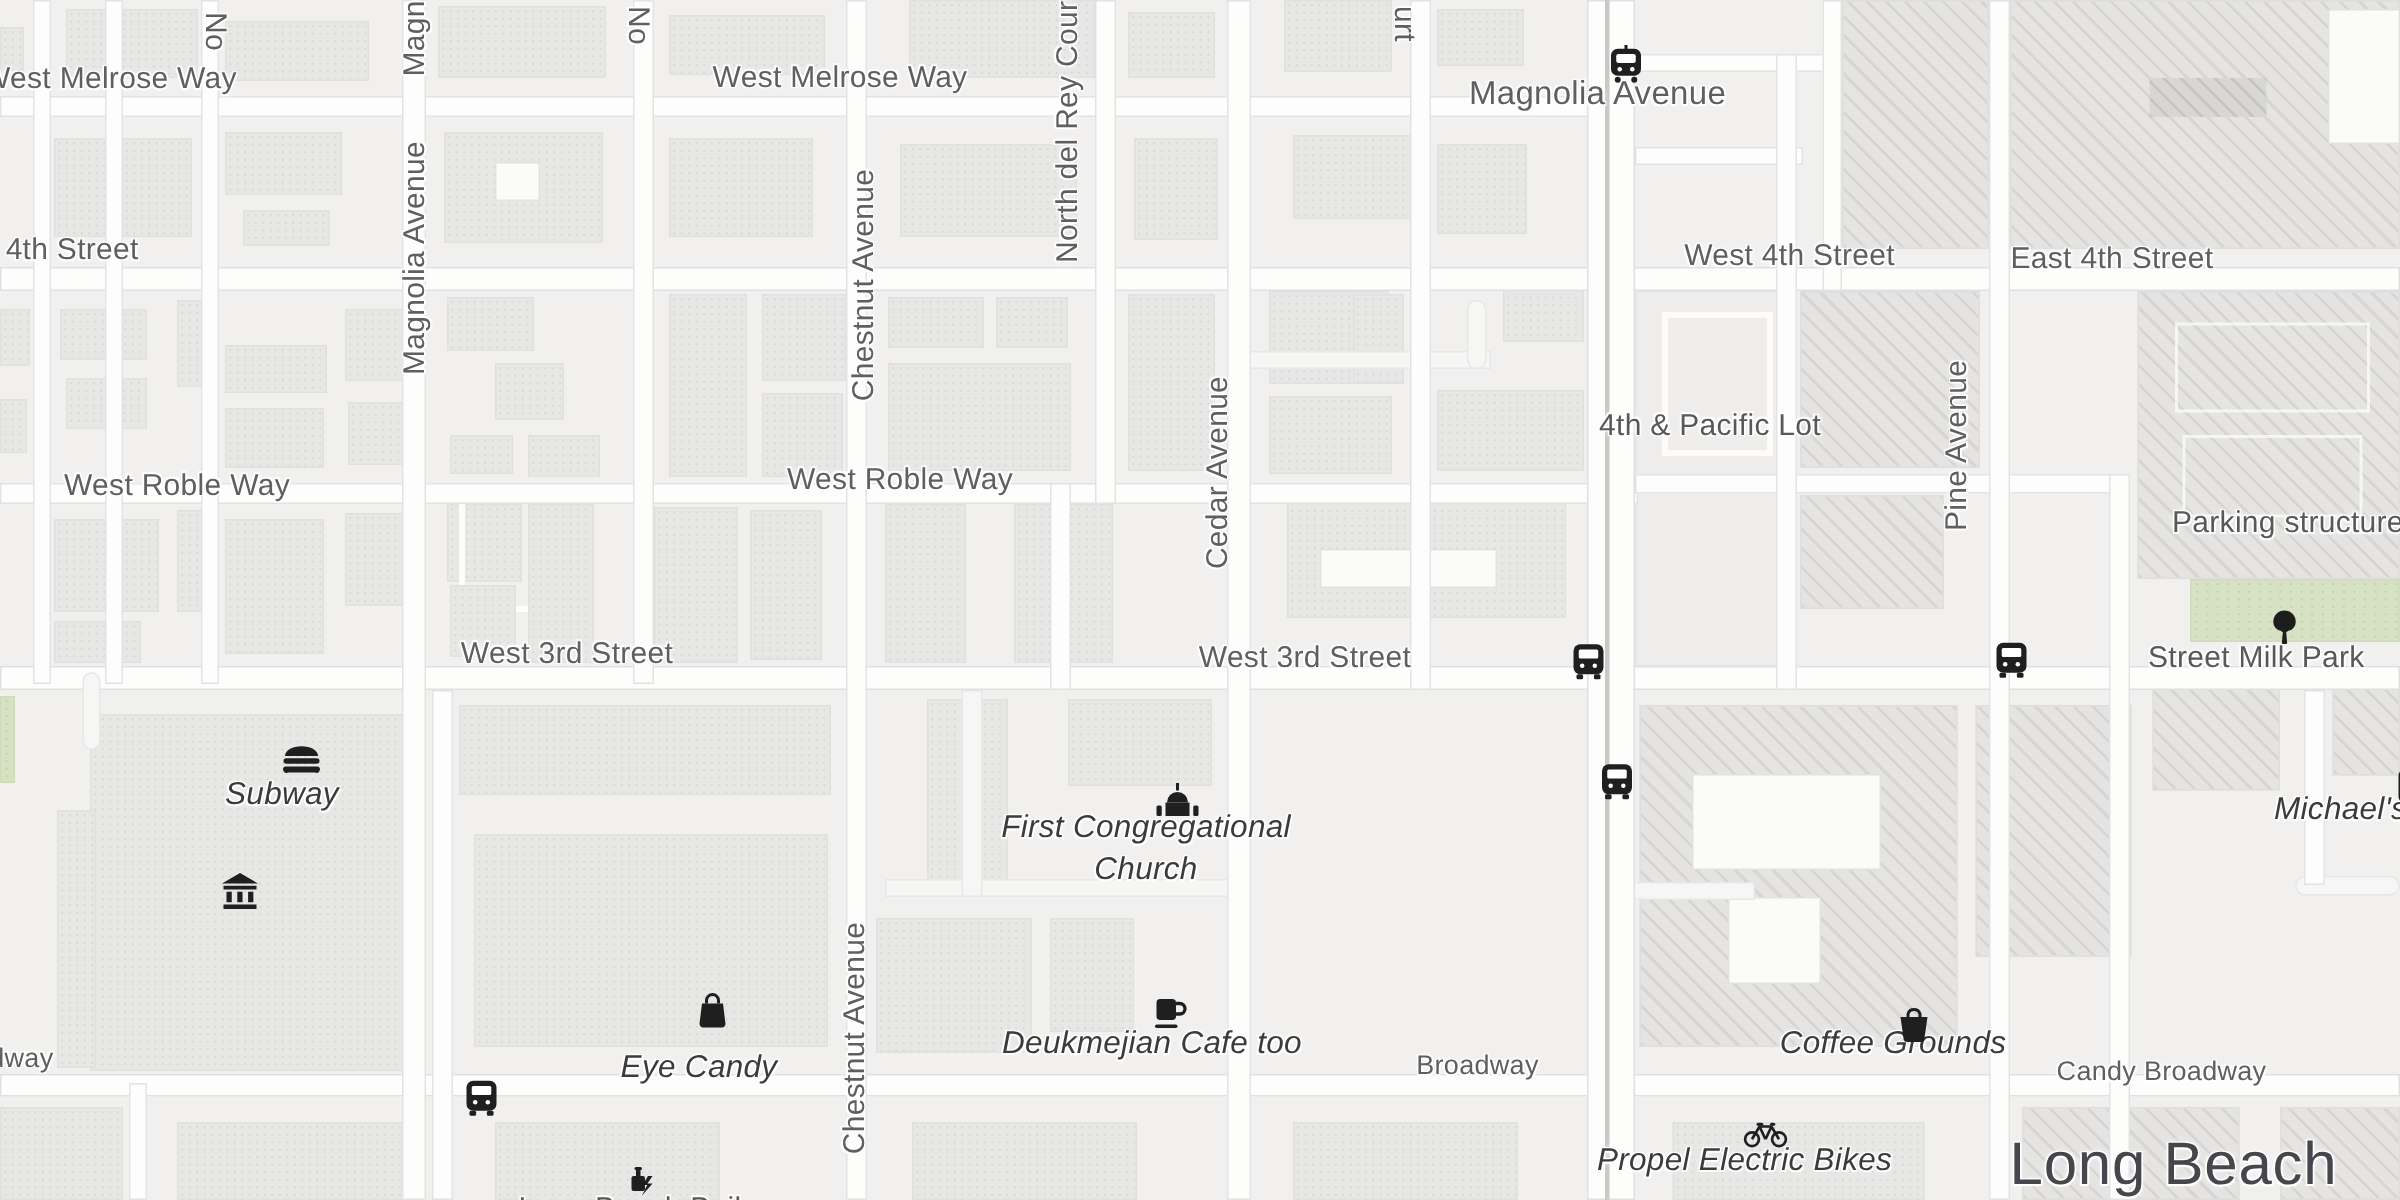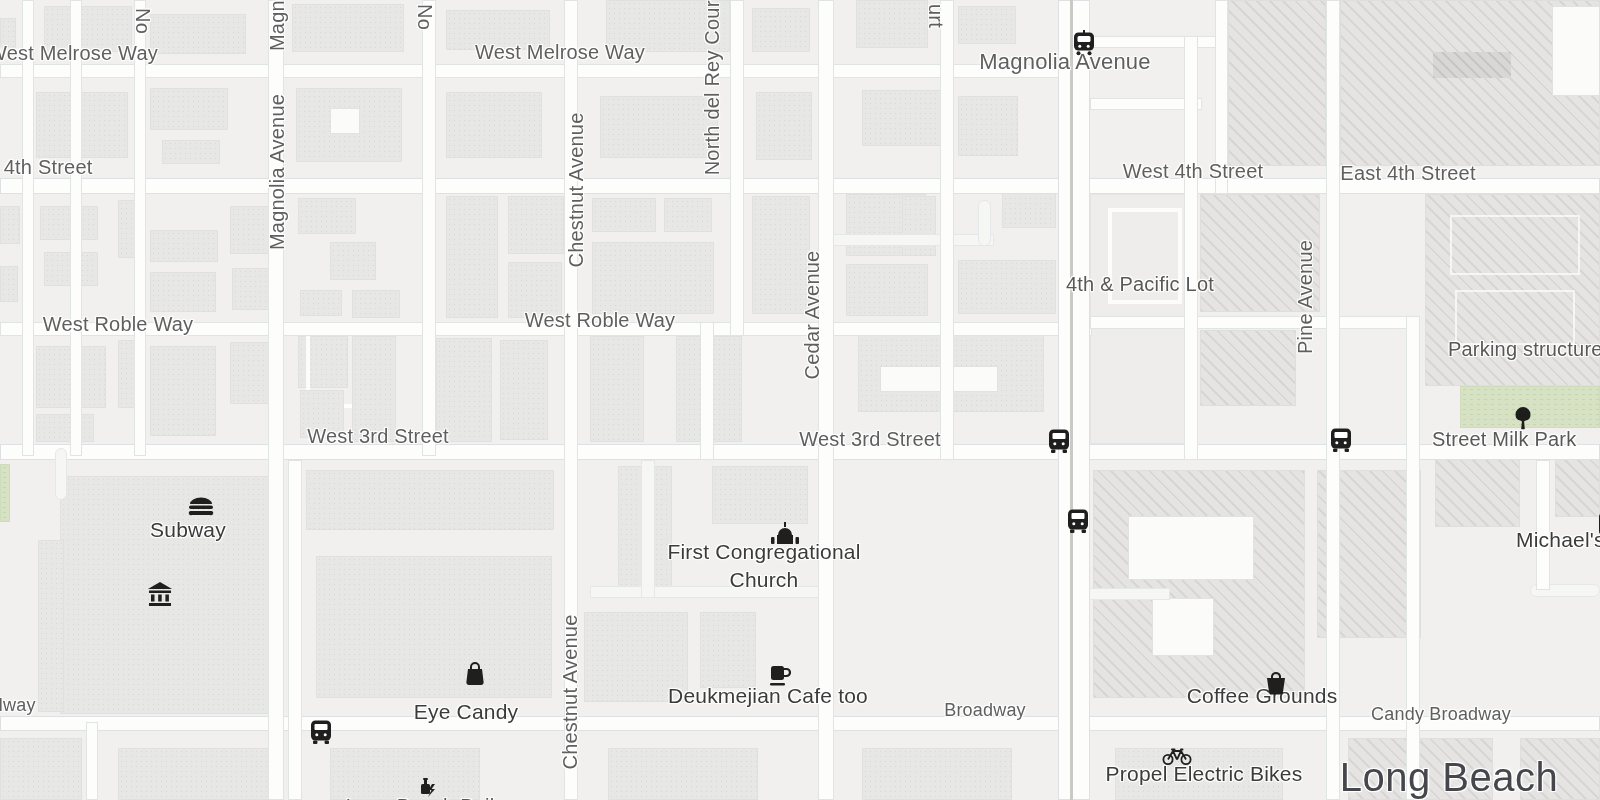--- a/index.html
+++ b/index.html
@@ -43,21 +43,21 @@
     transform:translate(-50%,-50%);
     white-space:pre; text-align:center; line-height:1.32; letter-spacing:.2px;
     color:#5f5f5f; font-size:20px;
     text-shadow:-1px -1px 0 rgba(255,255,255,.95), 1px -1px 0 rgba(255,255,255,.95),
                 -1px 1px 0 rgba(255,255,255,.95), 1px 1px 0 rgba(255,255,255,.95),
                  0 0 4px rgba(255,255,255,.95);
   }
   .lbl.left{ transform:translate(0,-50%); text-align:left; }
   .lbl.vert{ transform:translate(-50%,-50%) rotate(-90deg); }
   .lbl.vert90{ transform:translate(-50%,-50%) rotate(90deg); }
-  .lbl.poi{ color:#3b3b3b; font-size:21px; }
+  .lbl.poi{ color:#3b3b3b; font-size:21px;font-style:italic; }
   .lbl.area{ color:#585858; font-size:20px; }
   .lbl.small{ font-size:18px; }
   .lbl.city{ color:#45474c; font-size:40px; letter-spacing:.5px; }
   .icon{ transform:translate(-50%,-50%); }
   .icon svg{ display:block; }
 </style>
 </head>
 <body>
 
 <div id="map">
@@ -261,21 +261,21 @@
         <path d="M4 8 h14 l1.6 13 a2.5 2.5 0 0 1 -2.5 3 H4.9 a2.5 2.5 0 0 1 -2.5 -3 Z" fill="#1f1f1f"></path>
       </svg>
     </div>
     <div class="lbl poi" style="left: 1262px; top: 696px;">Coffee Grounds</div>
     <div class="icon" style="left: 1264px; top: 670px;">
       <svg width="24" height="25" viewBox="0 0 24 25">
         <path d="M8 8 V6 a4.2 4.2 0 0 1 8 0 V8" fill="none" stroke="#1f1f1f" stroke-width="2"></path>
         <path d="M3 8 h18 l-2 14 a2.6 2.6 0 0 1 -2.6 2.6 H7.6 A2.6 2.6 0 0 1 5 22 Z" fill="#1f1f1f"></path>
       </svg>
     </div>
-    <div class="lbl poi" style="left: 1204px; top: 774px;">Propel Electric Bikes</div>
+    <div class="lbl poi" style="left: 1163px; top: 774px;">Propel Electric Bikes</div>
     <div class="icon" style="left: 1162px; top: 746px;">
       <svg width="30" height="20" viewBox="0 0 30 20">
         <circle cx="6" cy="13.5" r="4.6" fill="none" stroke="#1f1f1f" stroke-width="1.8"></circle>
         <circle cx="24" cy="13.5" r="4.6" fill="none" stroke="#1f1f1f" stroke-width="1.8"></circle>
         <path d="M6 13.5 L11 5 H19 L24 13.5 M15 13.5 L11 5 M15 13.5 L19 5" fill="none" stroke="#1f1f1f" stroke-width="1.8"></path>
         <rect x="9" y="2.5" width="4.5" height="2" rx="1" fill="#1f1f1f"></rect>
         <rect x="18" y="2.5" width="3.5" height="2" rx="1" fill="#1f1f1f"></rect>
       </svg>
     </div>
     <div class="lbl poi left" style="left: 1516px; top: 540px;">Michael's</div>

